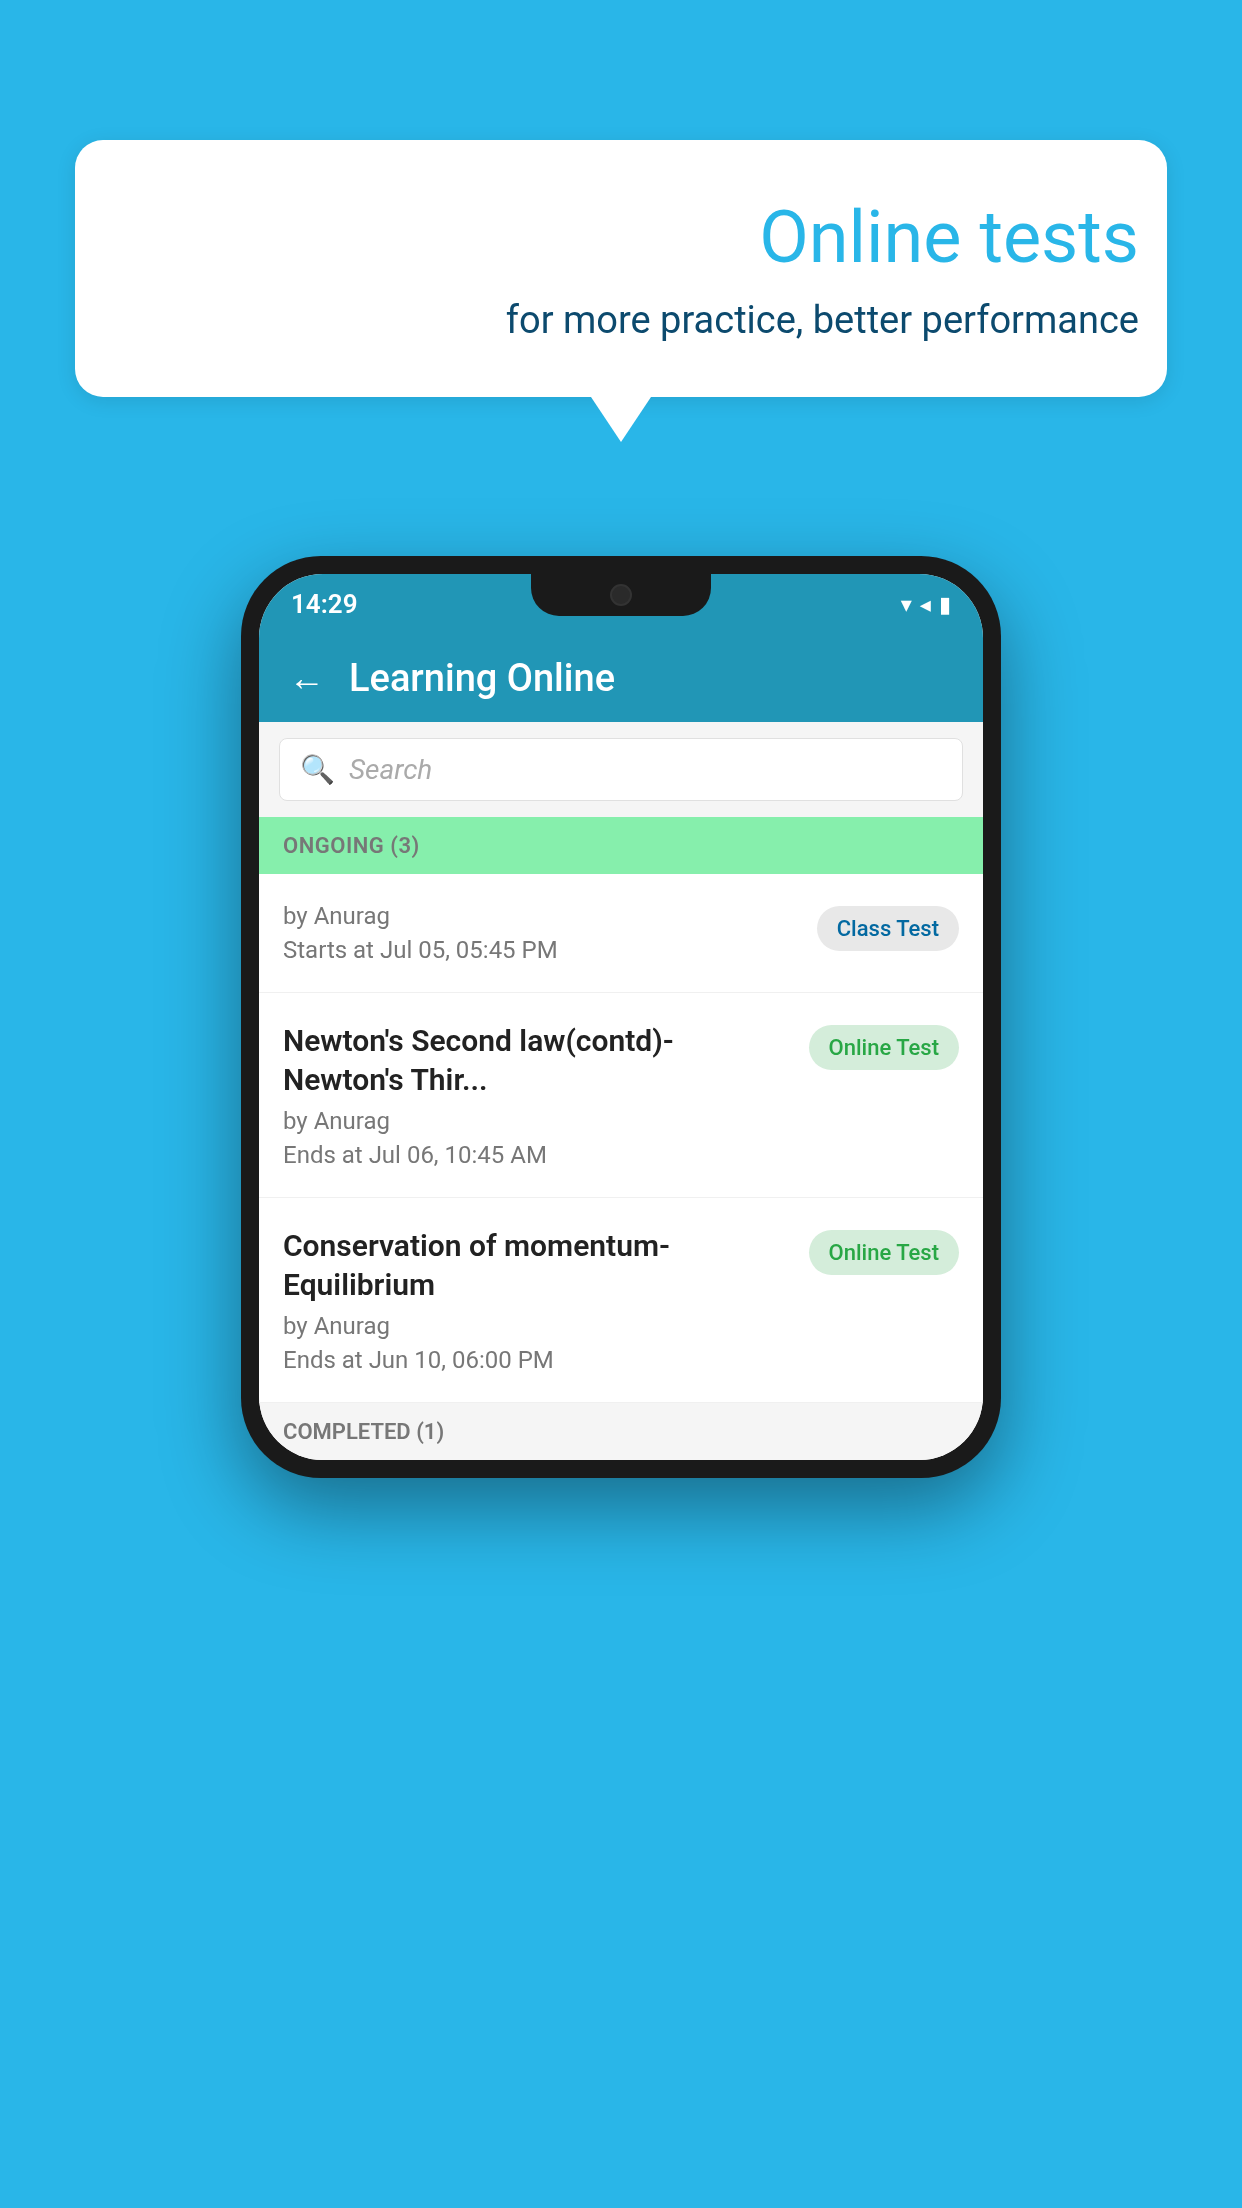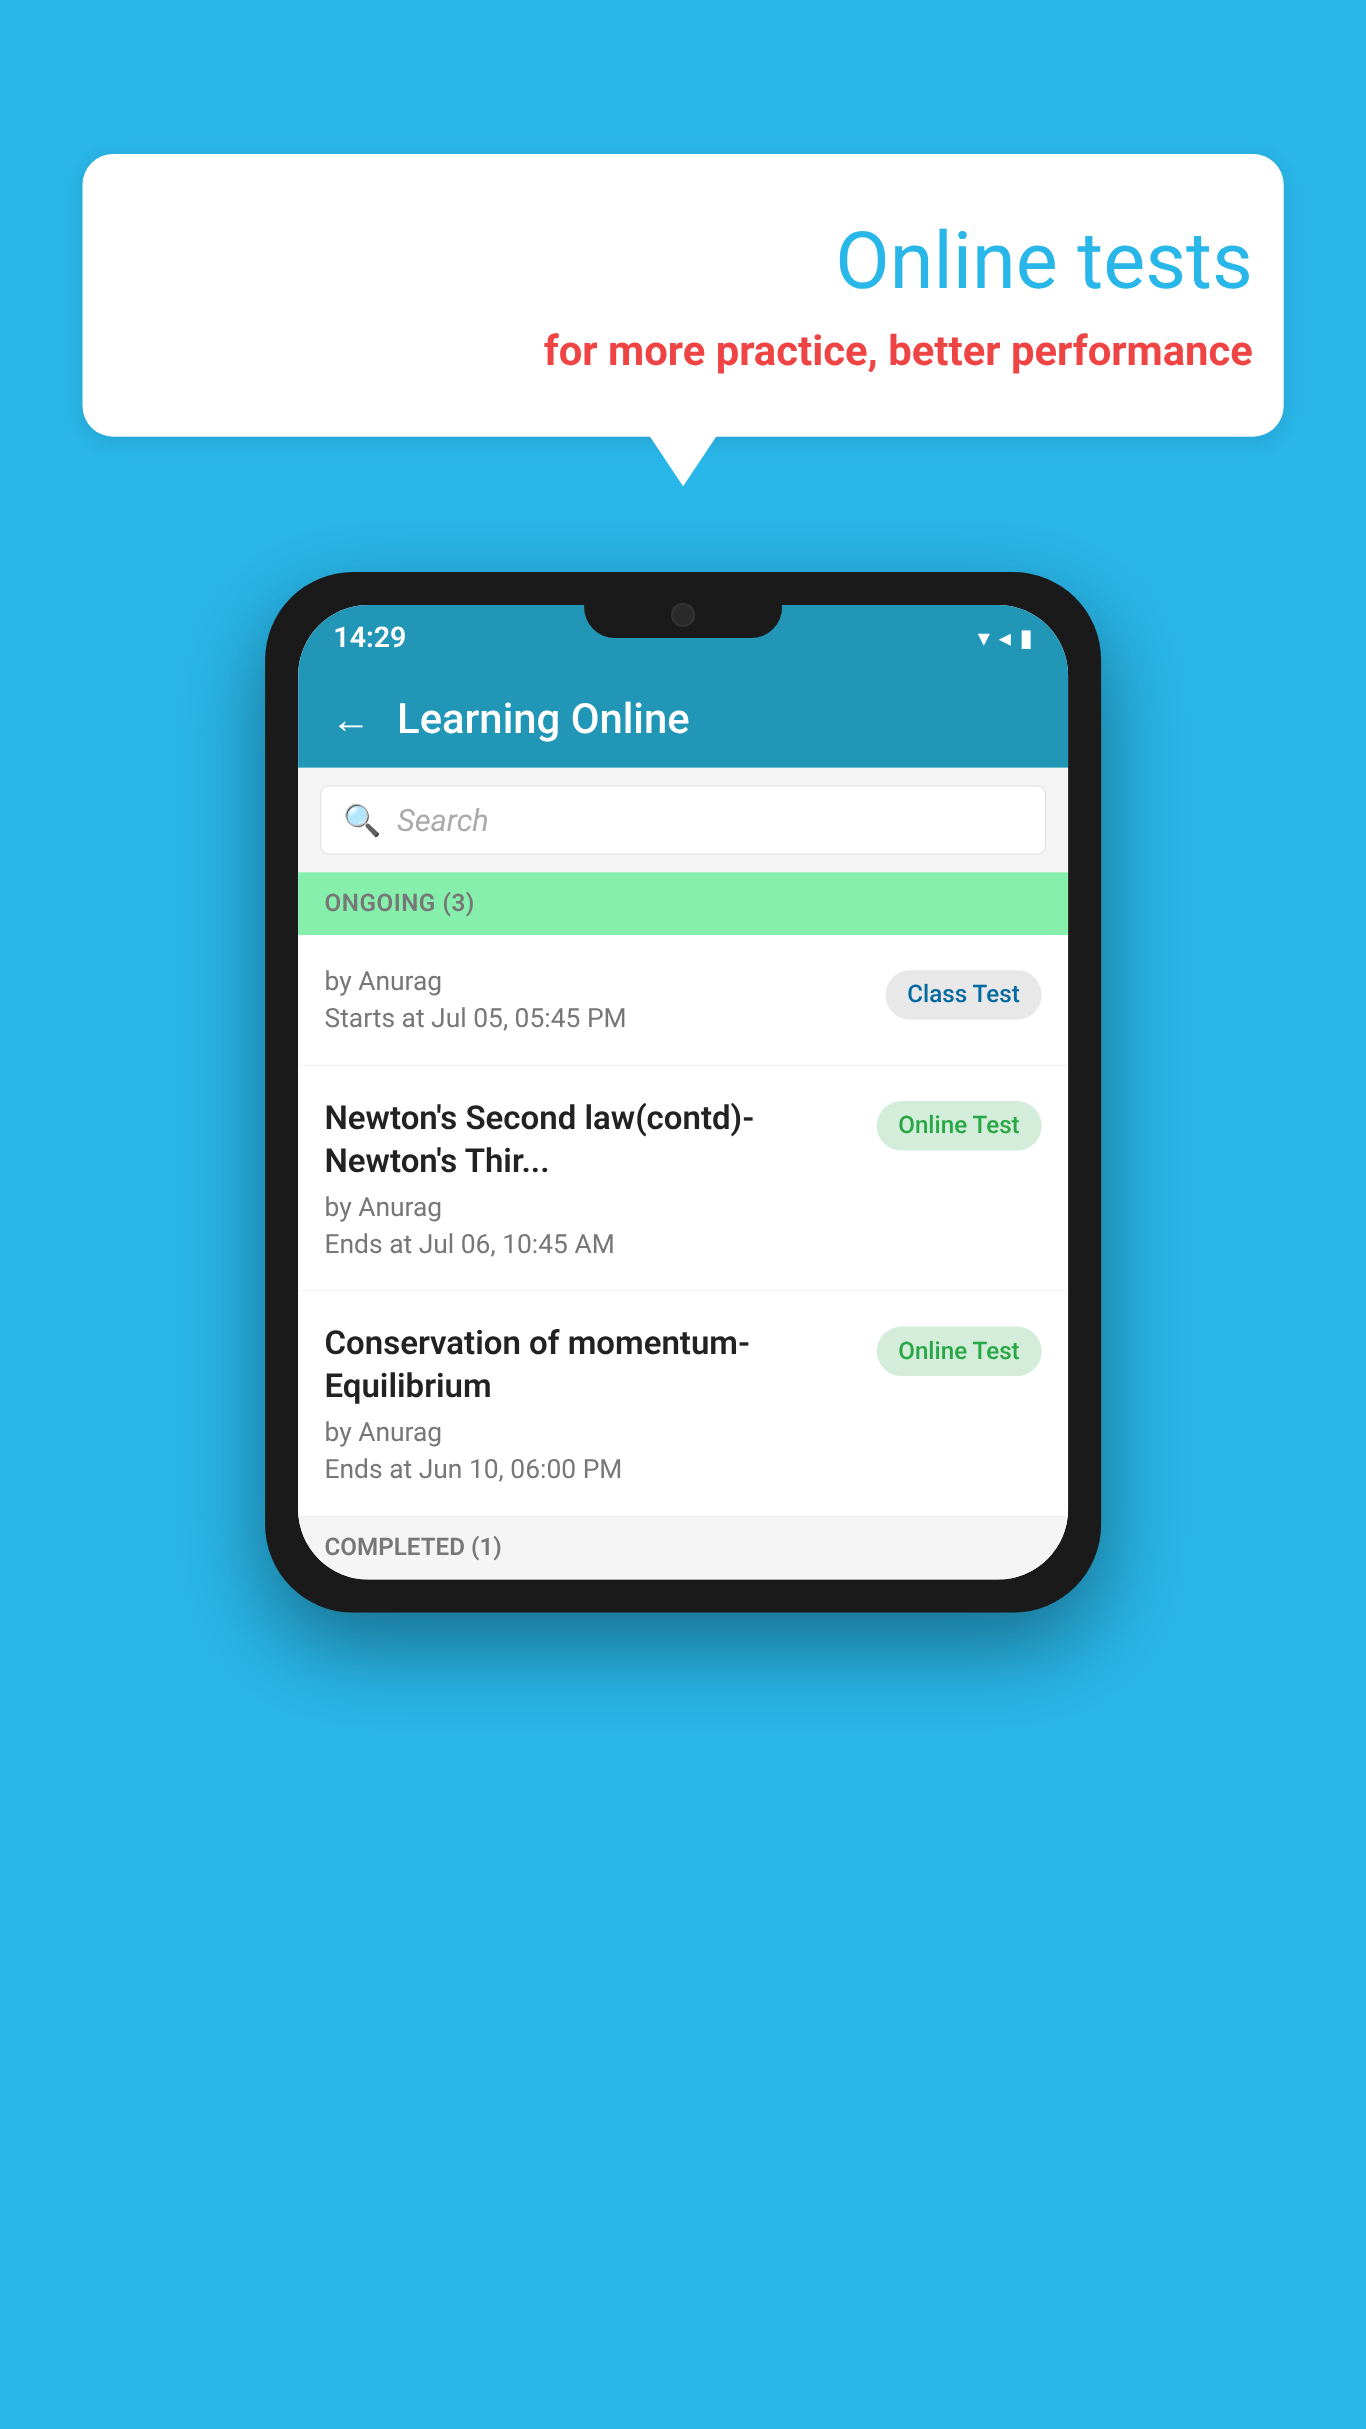--- a/index.html
+++ b/index.html
@@ -46,39 +46,40 @@
 
     .bubble-title {
       font-size: 72px;
       color: #29B6E8;
       font-weight: 400;
       margin-bottom: 18px;
     }
 
     .bubble-subtitle {
       font-size: 38px;
-      color: #ef4444;
-      font-weight: 700;
+      color: #0c4a6e;
+      font-weight: 400;
     }
 
     
     .phone-wrapper {
       position: absolute;
       top: 520px;
       left: 50%;
       transform: translateX(-50%);
       width: 760px;
     }
 
     .phone-outer {
       background: #1a1a1a;
       border-radius: 80px;
-      padding: 30px;
+      padding: 18px;
       box-shadow: 0 30px 80px rgba(0,0,0,0.4);
       position: relative;
+      margin-top: 36px;
     }
 
     
     .phone-notch {
       position: absolute;
       top: 18px;
       left: 50%;
       transform: translateX(-50%);
       width: 180px;
       height: 42px;

